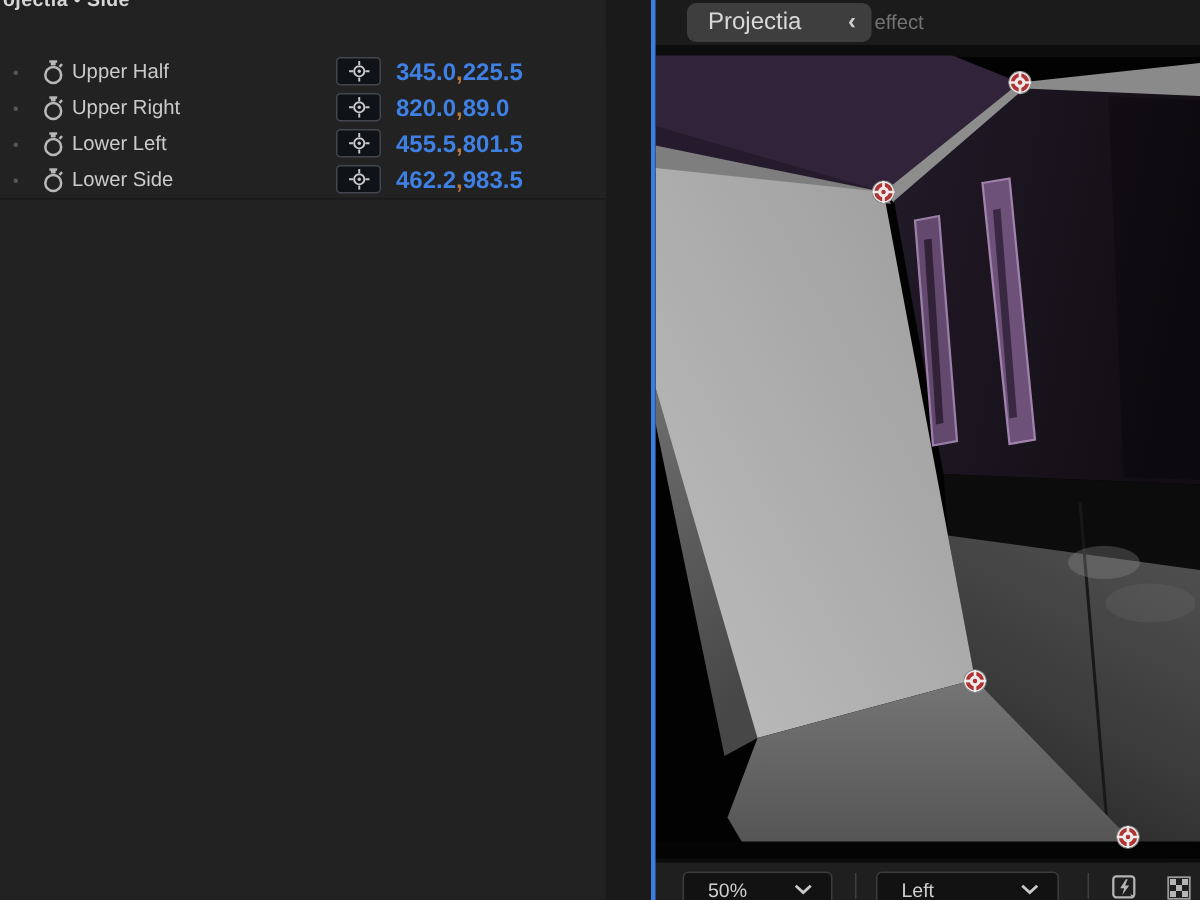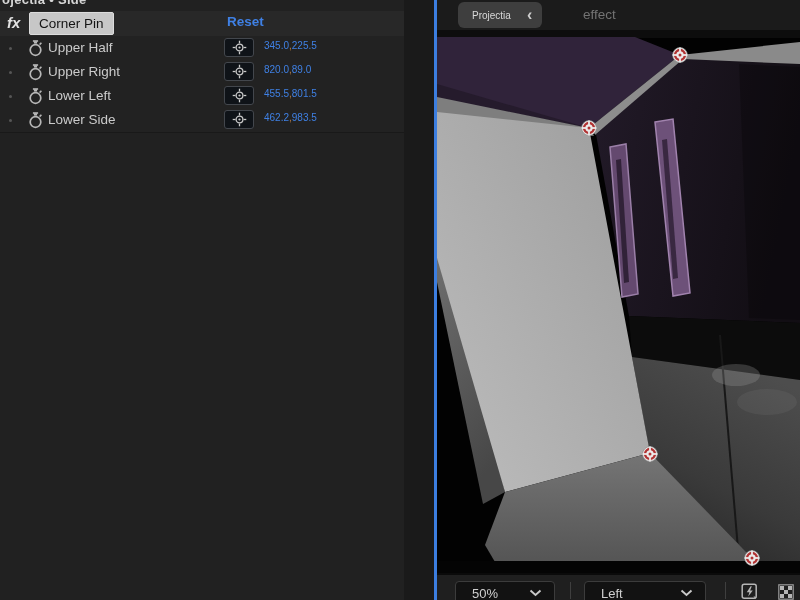--- a/index.html
+++ b/index.html
@@ -14,30 +14,30 @@
   .fxglyph{position:absolute;left:7px;top:3px;font-style:italic;font-weight:700;font-size:15px;color:#e3e3e3;}
   #fx-chip{position:absolute;left:29px;top:1px;height:21px;line-height:21px;padding:0 9px;background:#c7c7c7;
            color:#141414;font-size:13.5px;border-radius:2px;border:1px solid #dcdcdc;}
   #reset-lnk{position:absolute;left:227px;top:3px;font-size:13.5px;font-weight:bold;color:#3f80e4;cursor:default;}
   .prow{position:absolute;left:0;width:404px;height:24px;border-bottom:1px solid #191919;background:#222222;}
   .twirl-dot{position:absolute;left:9px;top:11px;width:3px;height:3px;border-radius:50%;background:#565656;}
   .sw{position:absolute;left:27px;top:3px;}
   .plabel{position:absolute;left:48px;top:4px;font-size:13.5px;color:#cbcbcb;}
   .cpbtn{position:absolute;left:224px;top:2px;width:30px;height:19px;background:#0f1318;border:1px solid #43474d;
          border-radius:3px;padding:0;display:flex;align-items:center;justify-content:center;}
-  .pval{position:absolute;left:264px;top:4px;font-size:10px;font-weight:normal;color:#3f80e4;white-space:nowrap;}
+  .pval{position:absolute;left:264px;top:4px;font-size:16px;font-weight:bold;color:#3f80e4;white-space:nowrap;}
   .pval .comma{color:#b5793f;}
   
   #divider{position:absolute;left:434px;top:0;width:3px;height:600px;background:#3c7ee0;z-index:5;}
   
   #comp{position:absolute;left:437px;top:0;width:363px;height:600px;background:#1a1a1a;}
   #tabbar{position:absolute;left:0;top:0;width:363px;height:30px;background:#1b1b1b;}
   #comp-tab{position:absolute;left:21px;top:2px;height:26px;background:#3e3e3e;border-radius:6px;
             display:flex;align-items:center;padding:0 10px 0 14px;}
-  #comp-tab .tlabel{font-size:10px;color:#d8d8d8;margin-right:16px;}
+  #comp-tab .tlabel{font-size:16px;color:#d8d8d8;margin-right:31px;}
   #comp-tab .tchev{font-size:16px;font-weight:bold;color:#cfcfcf;line-height:1;}
   #tab-extra{position:absolute;left:146px;top:7px;font-size:13.5px;color:#737373;}
   #viewer{position:absolute;left:0;top:30px;width:363px;height:543px;background:#050505;}
   #toolbar{position:absolute;left:0;top:573px;width:363px;height:27px;background:#1f1f1f;border-top:2px solid #0a0a0a;}
   .dd{position:absolute;top:6px;height:24px;background:#121212;border:1px solid #3c3c3c;border-radius:4px;
       display:flex;align-items:center;justify-content:space-between;box-sizing:border-box;padding:0 12px 0 16px;}
   .dd .ddlabel{font-size:13px;color:#cfcfcf;}
   #dd-zoom{left:18px;width:100px;}
   #dd-res{left:147px;width:122px;}
   .tb-sep{position:absolute;top:7px;width:1px;height:17px;background:#3f3f3f;}
@@ -49,25 +49,20 @@
 
 <div id="app">
 
   <div id="ecw">
     <div id="ec-gutter"></div>
 
     <div id="ec-header-clip">
       <span>ojectia • Side</span>
     </div>
 
-    <div id="fx-row">
-      <span class="fxglyph">fx</span>
-      <span id="fx-chip">Corner Pin</span>
-      <span id="reset-lnk">Reset</span>
-    </div>
 
     <div class="prow" style="top:36px">
       <span class="twirl-dot"></span>
       <svg class="sw" width="17" height="19" viewBox="0 0 17 19">
         <circle cx="8.5" cy="11" r="5.3" fill="none" stroke="#b8b8b8" stroke-width="1.7"></circle>
         <rect x="6.9" y="2.2" width="3.2" height="2.4" fill="#b8b8b8"></rect>
         <rect x="5.9" y="1.2" width="5.2" height="1.6" fill="#b8b8b8"></rect>
         <line x1="12.6" y1="5.6" x2="14.4" y2="3.8" stroke="#b8b8b8" stroke-width="1.6"></line>
       </svg>
       <span class="plabel">Upper Half</span>

